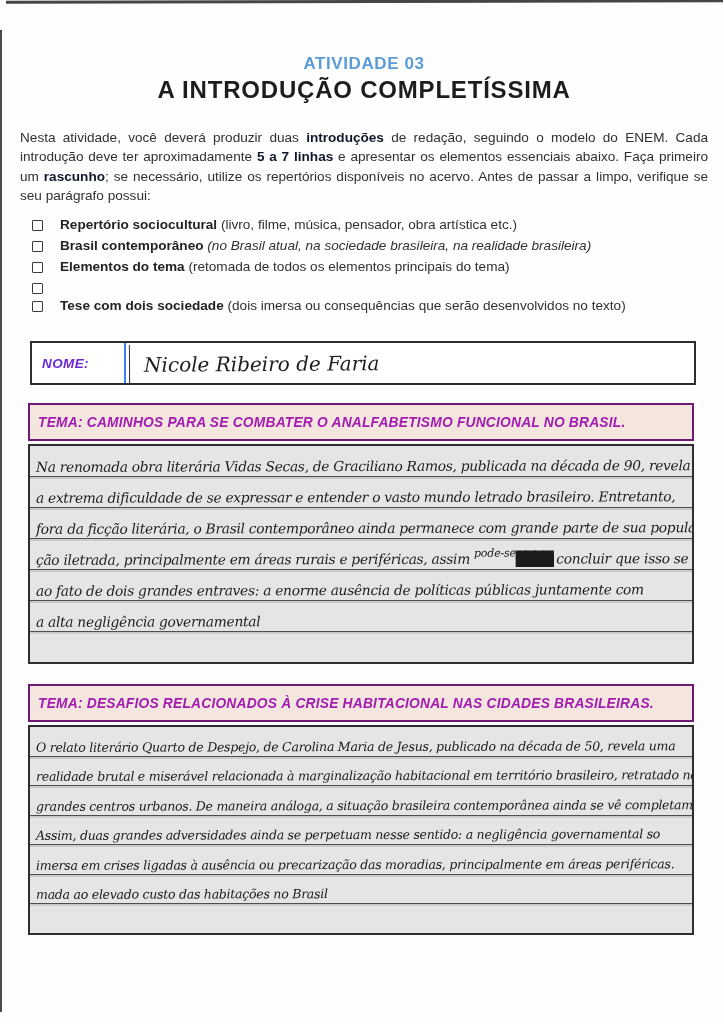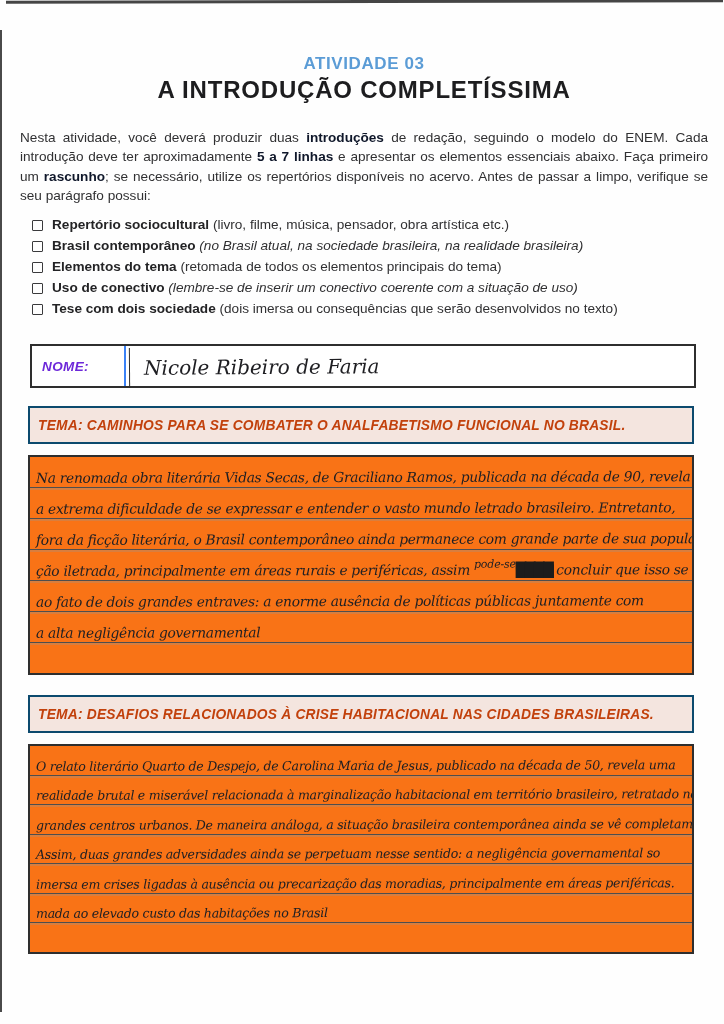--- a/index.html
+++ b/index.html
@@ -14,37 +14,37 @@
   .scan-left{position:absolute;top:30px;left:0;width:2px;height:982px;background:#4a4a4a;}
   .content{position:absolute;top:50px;left:20px;width:688px;}
   
   .activity{margin-top:4px;text-align:center;font-weight:bold;font-size:17px;letter-spacing:.6px;color:var(--accent,#5b9cd6);}
   .main-title{margin:2px 0 0;text-align:center;font-weight:bold;font-size:24px;letter-spacing:.8px;color:#1d1d1f;}
   
   .intro{margin:24px 0 0;font-size:13.6px;line-height:1.43;text-align:justify;color:#303032;}
   .intro b{color:#0f172a;}
   
   .checklist{margin:10px 0 0;padding:0 0 0 12px;list-style:none;}
-  .checklist li{display:flex;gap:9px;font-size:13.6px;line-height:1.33;margin-bottom:3px;color:#303032;}
+  .checklist li{display:flex;gap:17px;font-size:13.6px;line-height:1.33;margin-bottom:3px;color:#303032;}
   .cbx{width:9px;height:9px;border:1.6px solid #3a3a3c;border-radius:1px;margin-top:4px;flex:0 0 auto;}
   .cl-label{font-weight:bold;color:#232325;}
   .cl-desc.it{font-style:italic;}
   
   .name-box{margin:26px 0 0 10px;width:662px;height:40px;border:2px solid #2e2e2e;display:flex;background:#fff;}
   .name-label{width:82px;flex:0 0 auto;border-right:2px solid #3b82f6;display:flex;align-items:center;padding-left:10px;
     font-weight:bold;font-style:italic;font-size:13.5px;letter-spacing:.4px;color:#6d28d9;}
   .name-value{flex:1;border-left:1px solid #2e2e2e;margin-left:3px;display:flex;align-items:center;padding-left:14px;
     font-family:"DejaVu Serif", serif;font-style:italic;font-size:20px;color:#1e1e22;transform:rotate(-0.4deg);white-space:nowrap;}
   
   .essay{margin:18px 0 0 8px;width:666px;}
   .essay.second{margin-top:20px;}
-  .theme-header{border:2px solid #0c4a6e;background:var(--theme-bg,#f4e5df);
-    font-weight:bold;font-style:italic;font-size:13.8px;letter-spacing:.2px;color:#c2410c;
+  .theme-header{border:2px solid #701a75;background:var(--theme-bg,#f4e5df);
+    font-weight:bold;font-style:italic;font-size:13.8px;letter-spacing:.2px;color:#a21caf;
     padding:10px 8px 9px 8px;}
-  .hw-box{border:2px solid #2e2e2e;margin-top:11px;background:#f97316;}
+  .hw-box{border:2px solid #2e2e2e;margin-top:3px;background:#e5e5e5;}
   .hw-row{position:relative;overflow:hidden;border-bottom:1px solid #4e4e4e;box-shadow:0 2px 0 rgba(150,150,150,.32);}
   .hw-row:last-child{border-bottom:none;box-shadow:none;}
   .essay.first .hw-row{height:30px;}
   .essay.second .hw-row{height:28.5px;}
   .hw-text{position:absolute;left:6px;right:2px;bottom:2px;white-space:nowrap;
     font-family:"DejaVu Serif", serif;font-style:italic;color:#202024;letter-spacing:-.3px;transform:rotate(-0.15deg);}
   .essay.first .hw-text{font-size:13.8px;}
   .essay.second .hw-text{font-size:12.6px;}
   .hw-insert{position:relative;top:-.62em;font-size:.8em;letter-spacing:-.2px;}
   .hw-scribble{letter-spacing:-1.5px;color:#1c1c1c;}
@@ -70,21 +70,20 @@
       <li>
         <span class="cbx"></span>
         <span><span class="cl-label">Brasil contemporâneo</span><span class="cl-desc it"> (no Brasil atual, na sociedade brasileira, na realidade brasileira)</span></span>
       </li>
       <li>
         <span class="cbx"></span>
         <span><span class="cl-label">Elementos do tema</span><span class="cl-desc"> (retomada de todos os elementos principais do tema)</span></span>
       </li>
       <li>
         <span class="cbx"></span>
-        <span><span class="cl-label">Uso de conectivo</span><span class="cl-desc it"> (lembre-se de inserir um conectivo coerente com a situação de uso)</span></span>
       </li>
       <li>
         <span class="cbx"></span>
         <span><span class="cl-label">Tese com dois sociedade</span><span class="cl-desc"> (dois imersa ou consequências que serão desenvolvidos no texto)</span></span>
       </li>
     </ul>
 
   <div class="name-box">
     <div class="name-label">NOME:</div>
     <div class="name-value">Nicole Ribeiro de Faria</div>

